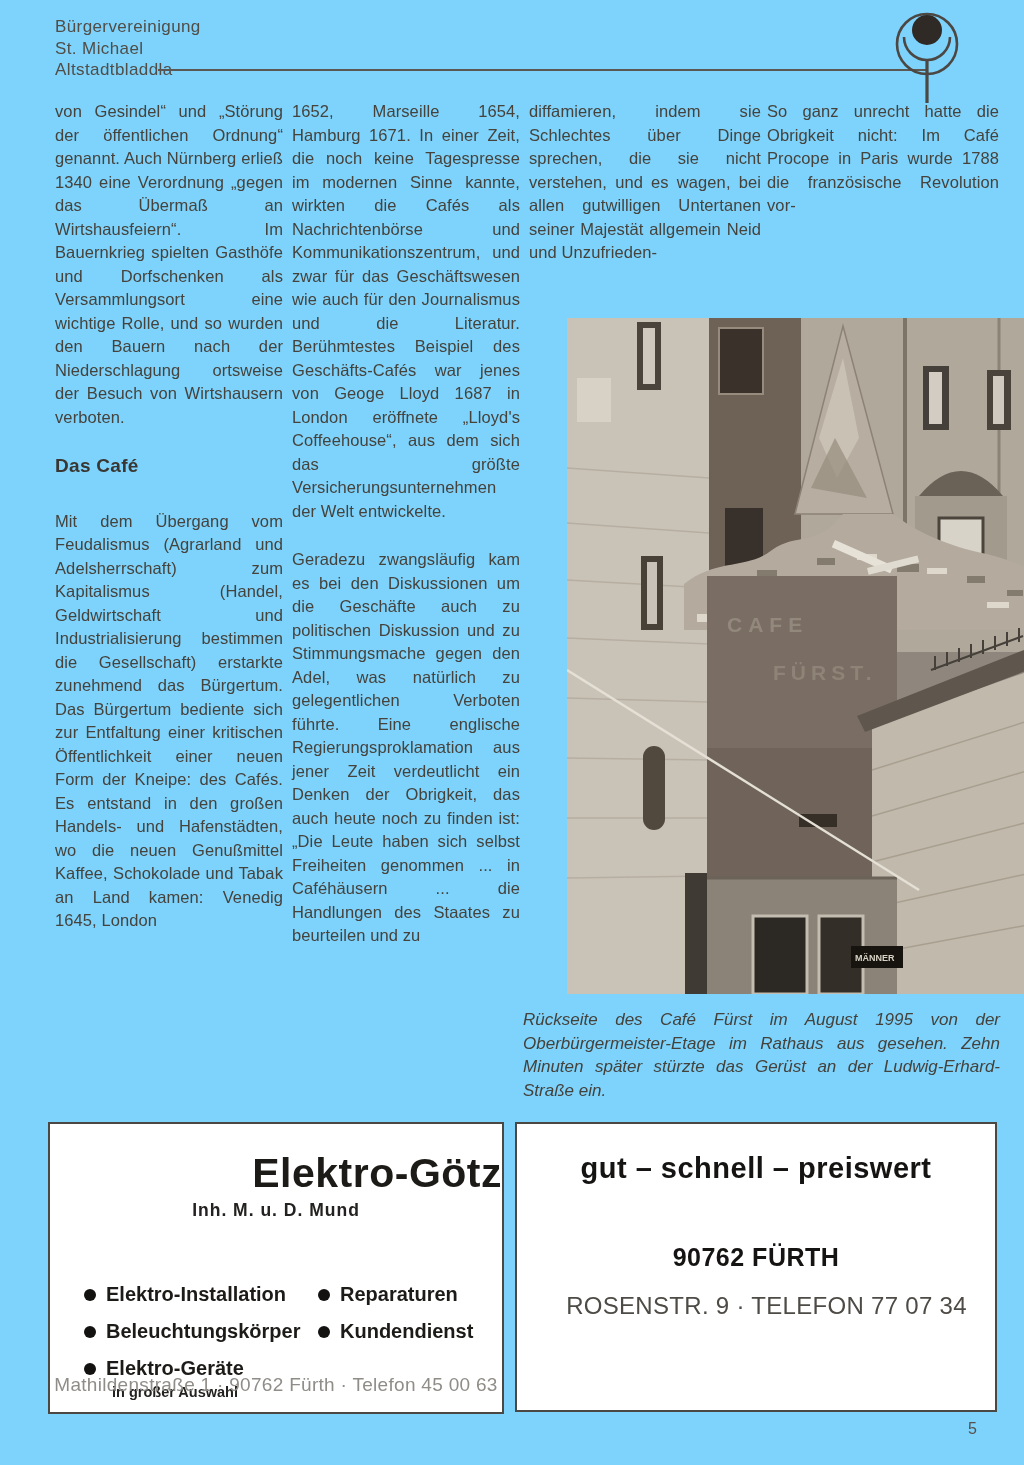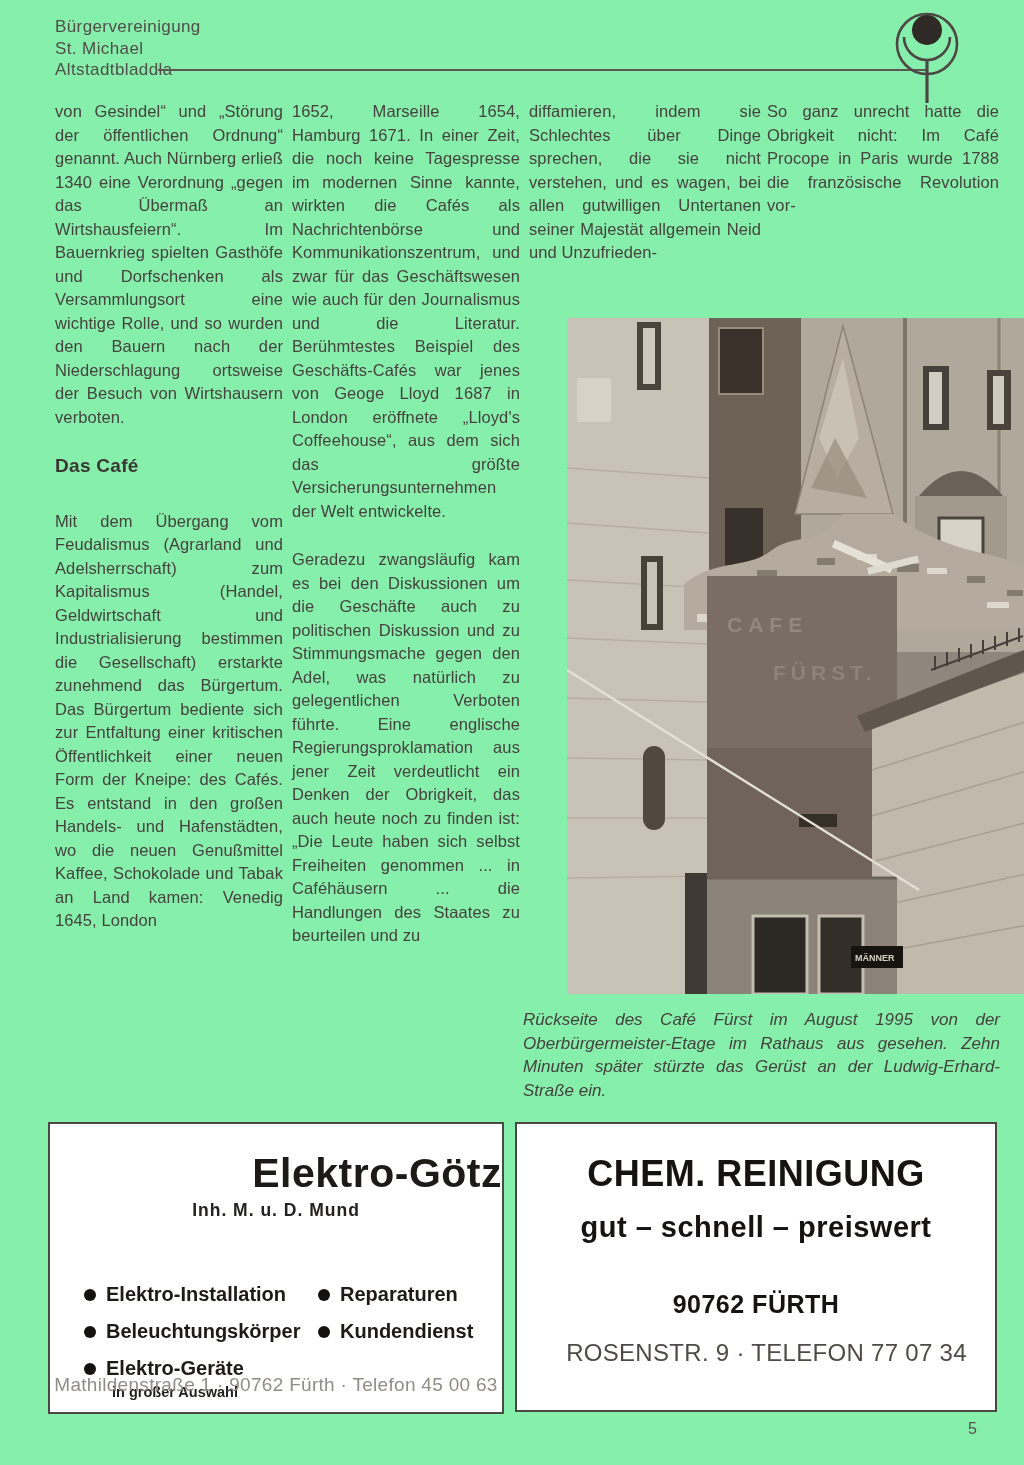--- a/index.html
+++ b/index.html
@@ -1,18 +1,18 @@
 <!DOCTYPE html>
 <html lang="de"><head>
 <meta charset="utf-8">
 <style>
   html,body{margin:0;padding:0;background:#e8e8e6;}
   .page{
     position:relative;width:1024px;height:1465px;margin:0 auto;
-    background:#86efac;overflow:hidden;
+    background:#7dd3fc;overflow:hidden;
     font-family:"Liberation Sans",sans-serif;
   }
   
   .org-block{
     position:absolute;left:55px;top:16px;
     font-size:17px;line-height:21.5px;color:#514d47;letter-spacing:.4px;
   }
   .header-rule{position:absolute;left:158px;top:69px;width:769px;height:2px;background:#5b5752;}
   .logo{position:absolute;left:885px;top:4px;width:85px;height:100px;}
   
@@ -54,21 +54,21 @@
   .dot{width:12px;height:12px;border-radius:50%;background:#141210;margin-right:10px;flex:0 0 auto;}
   .bul-label{font-size:20px;font-weight:bold;color:#1d1b18;}
   .bul-note{font-size:14.5px;font-weight:bold;color:#242220;margin:-10px 0 0 28px;}
   .ad-address{
     position:absolute;left:0;bottom:16px;width:100%;text-align:center;
     font-size:19px;color:#908d88;letter-spacing:.3px;
   }
   .ad-chem{left:515px;top:1122px;width:478px;height:286px;text-align:center;color:#161412;}
   .chem-name{margin-top:28px;font-size:36px;line-height:43px;font-weight:bold;letter-spacing:.5px;}
   .chem-slogan{margin-top:16px;font-size:29px;font-weight:bold;letter-spacing:.5px;}
-  .chem-city{margin-top:46px;font-size:25px;font-weight:bold;letter-spacing:.5px;}
+  .chem-city{margin-top:58px;font-size:25px;font-weight:bold;letter-spacing:.5px;}
   .chem-address{margin-top:20px;font-size:24px;color:#4e4b46;letter-spacing:.3px;padding-left:21px;}
   .page-number{position:absolute;left:968px;top:1420px;font-size:16px;color:#55524d;}
 </style>
 </head>
 <body>
 
 <div class="page">
 
   <div class="org-block">
     <div>Bürgervereinigung</div>
@@ -235,21 +235,20 @@
           <span class="dot"></span>
           <span class="bul-label">Kundendienst</span>
         </div>
       </div>
     </div>
     <div class="ad-address">Mathildenstraße 1 · 90762 Fürth · Telefon 45 00 63</div>
   </div>
 
   <div class="ad ad-chem">
     <div class="chem-name">
-      <div>CHEM. REINIGUNG</div>
     </div>
     <div class="chem-slogan">gut – schnell – preiswert</div>
     <div class="chem-city">90762 FÜRTH</div>
     <div class="chem-address">ROSENSTR. 9 · TELEFON 77 07 34</div>
   </div>
 
   <div class="page-number">5</div>
 
 </div>
 

